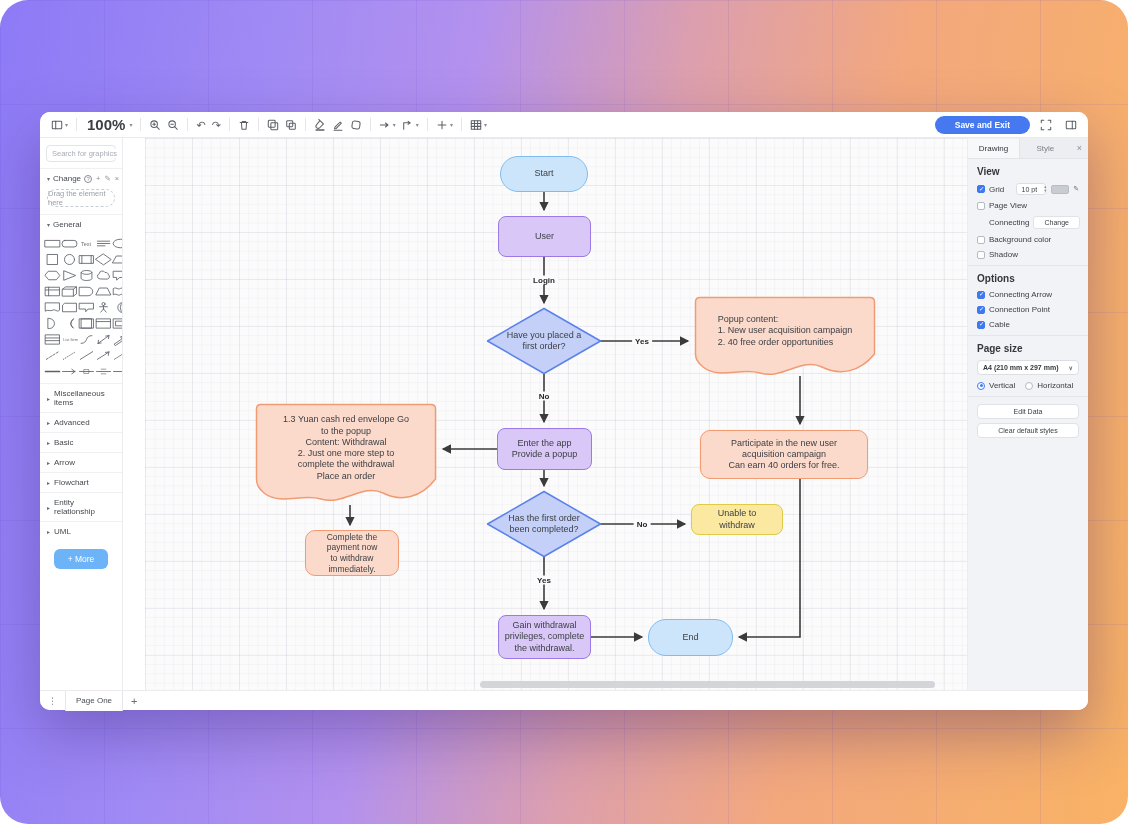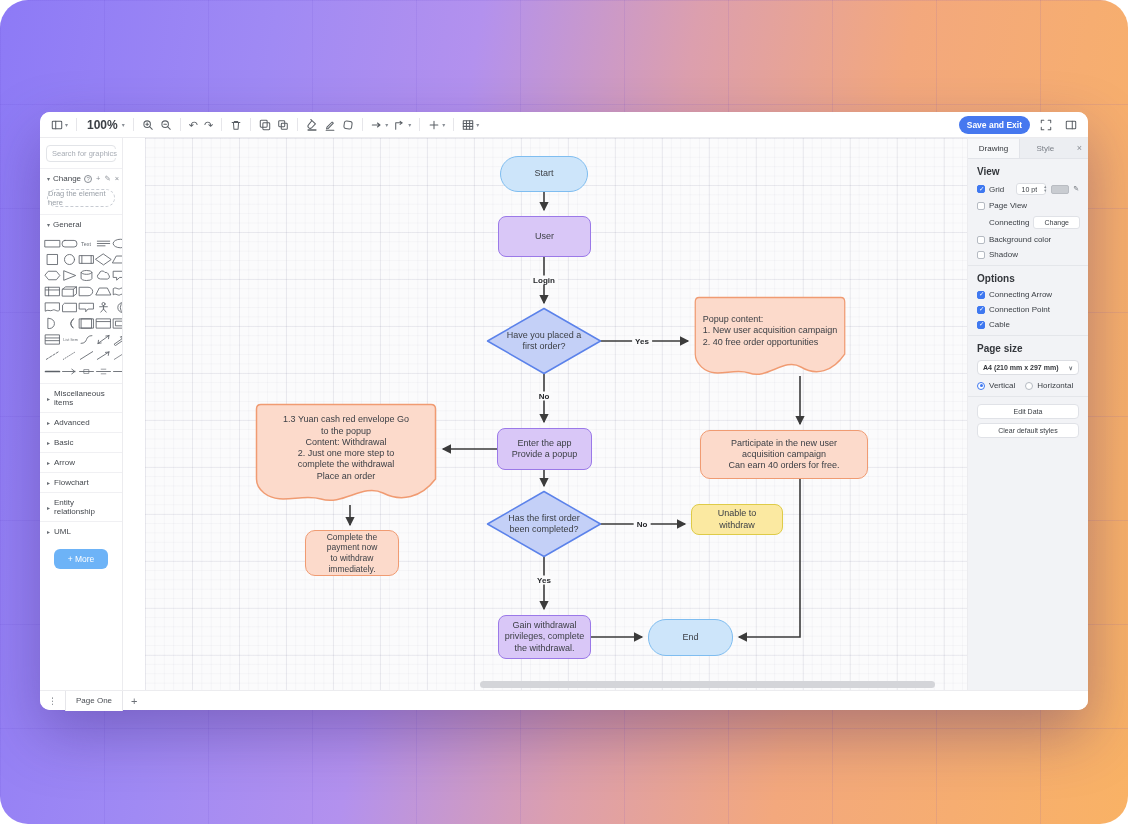--- a/index.html
+++ b/index.html
@@ -27,25 +27,25 @@
   .toolbar {
     position:absolute; left:0; top:0; right:0; height:26px; background:#fff;
     border-bottom:1px solid #ebebee; border-radius:10px 10px 0 0;
     display:flex; align-items:center; padding:0 8px; z-index:5;
   }
   .tb-item { display:flex; align-items:center; gap:1px; padding:2px 3px; border-radius:3px; color:#5b6066; }
   .tb-item svg { width:12px; height:12px; stroke:#5b6066; fill:none; stroke-width:1.2; stroke-linecap:round; stroke-linejoin:round; }
   .tb-glyph { font-size:11px; line-height:12px; color:#5b6066; }
   .caret { font-size:6px; color:#8a8f96; margin-left:1px; }
   .tb-sep { width:1px; height:13px; background:#e6e6ea; margin:0 5px; }
-  .zoom-label { font-size:12px; color:#3c4046; font-weight:bold; padding:0 2px; }
+  .zoom-label { font-size:15px; color:#3c4046; font-weight:bold; padding:0 2px; }
   .tb-right { margin-left:auto; display:flex; align-items:center; gap:7px; }
   .save-btn {
     background:#4678ef; color:#fff; border:none; border-radius:11px;
-    font-size:8.5px; font-weight:bold; padding:4px 8px; font-family:inherit;
+    font-size:8.5px; font-weight:bold; padding:4px 20px; font-family:inherit;
   }
 
   
   .sidebar {
     position:absolute; left:0; top:26px; bottom:20px; width:83px; background:#fff;
     border-right:1px solid #ececef; font-size:8.5px; color:#3c4046; overflow:hidden;
   }
   .search-box {
     margin:7px 6px 6px 6px; height:17px; border:1px solid #e2e4e8; border-radius:4px;
     display:flex; align-items:center; padding:0 5px; gap:3px;
@@ -592,21 +592,21 @@
       </div>
 
       <div class="node n-shape" style="left:341px;top:169px;width:116px;height:68px;">
         <svg viewBox="0 0 116 68" preserveAspectRatio="none">
           <path d="M58,1.5 L114.5,34 L58,66.5 L1.5,34 Z" fill="#c4d0f7" stroke="#5b82ea" stroke-width="1.5" stroke-linejoin="round"></path>
         </svg>
         <span class="lbl">Have you placed a
 first order?</span>
       </div>
 
-      <div class="node n-shape" style="left:549px;top:158px;width:152px;height:84px;">
+      <div class="node n-shape" style="left:549px;top:158px;width:182px;height:84px;">
         <svg viewBox="0 0 182 84" preserveAspectRatio="none">
           <path d="M6,1.5 H176 Q180.5,1.5 180.5,6 V58 C166,76 146,80 128,71 C108,61 88,84 66,77 C46,71 26,84 9,71 Q1.5,65 1.5,58 V6 Q1.5,1.5 6,1.5 Z" fill="#fcdacb" stroke="#f09b72" stroke-width="1.5"></path>
         </svg>
         <span class="lbl doc-text-left" style="margin-top:-14px;">Popup content:
 1. New user acquisition campaign
 2. 40 free order opportunities</span>
       </div>
 
       <div class="node n-purple" style="left:352px;top:290px;width:95px;height:42px;">
         <span>Enter the app

